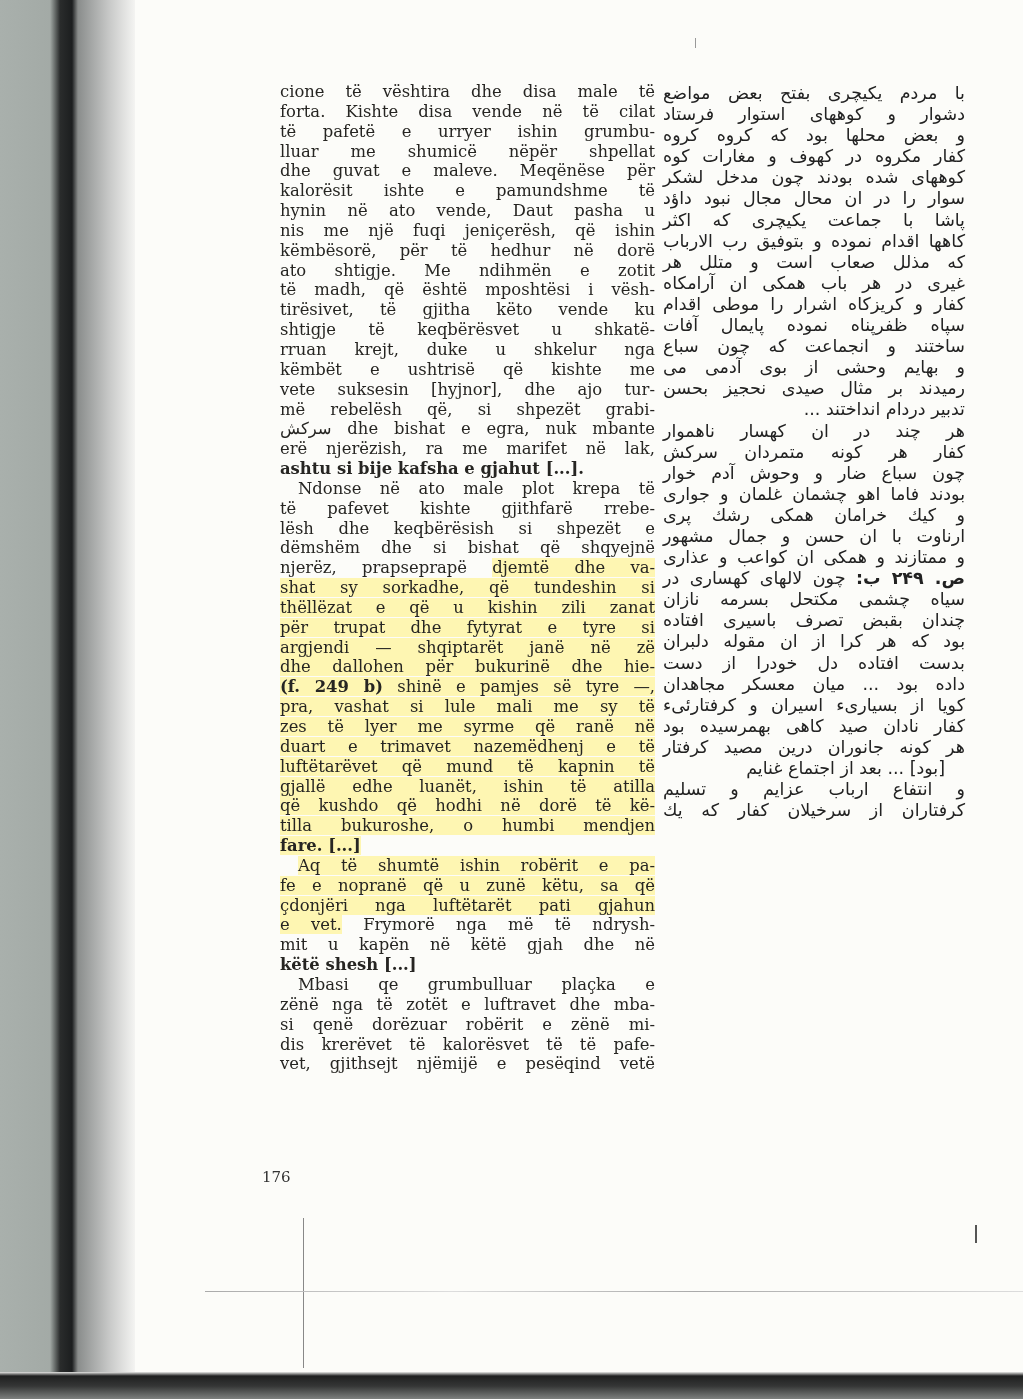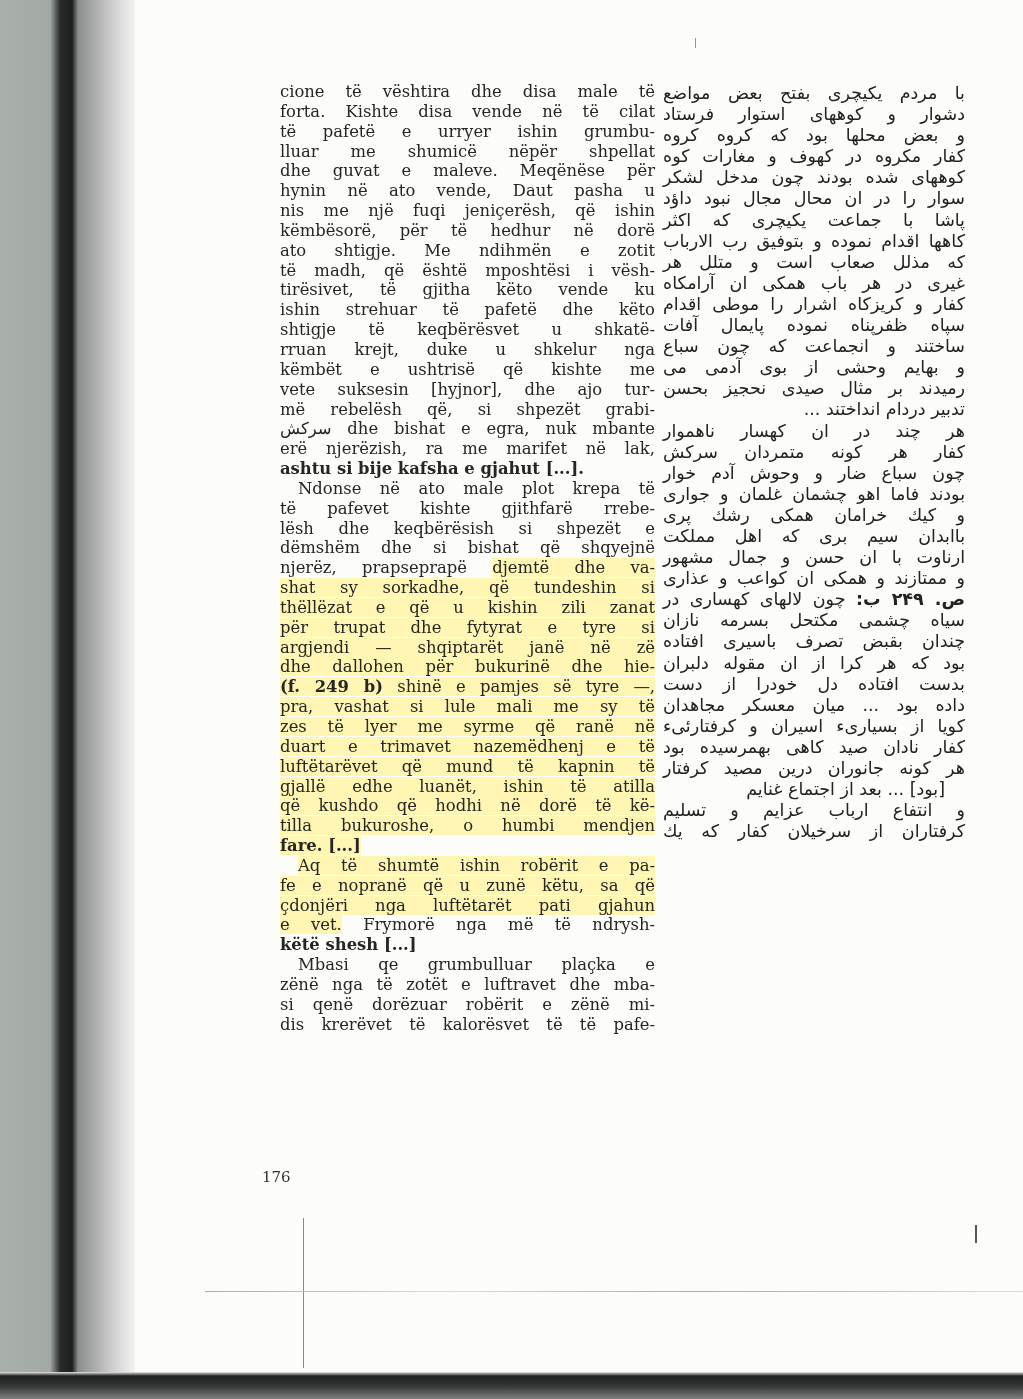--- a/index.html
+++ b/index.html
@@ -59,27 +59,27 @@
 
 <div class="page"></div>
 <div class="tick-mark"></div>
 
 <div class="col-left" id="col-left">
     <span class="line">cione të vështira dhe disa male të</span>
     <span class="line">forta. Kishte disa vende në të cilat</span>
     <span class="line">të pafetë e urryer ishin grumbu-</span>
     <span class="line">lluar me shumicë nëpër shpellat</span>
     <span class="line">dhe guvat e maleve. Meqënëse për</span>
+    <span class="line">kalorësit ishte e pamundshme të</span>
     <span class="line">hynin në ato vende, Daut pasha u</span>
     <span class="line">nis me një fuqi jeniçerësh, që ishin</span>
     <span class="line">këmbësorë, për të hedhur në dorë</span>
     <span class="line">ato shtigje. Me ndihmën e zotit</span>
     <span class="line">të madh, që është mposhtësi i vësh-</span>
     <span class="line">tirësivet, të gjitha këto vende ku</span>
-    <span class="line">ishin strehuar të pafetë dhe këto</span>
     <span class="line">shtigje të keqbërësvet u shkatë-</span>
     <span class="line">rruan krejt, duke u shkelur nga</span>
     <span class="line">këmbët e ushtrisë që kishte me</span>
     <span class="line">vete suksesin [hyjnor], dhe ajo tur-</span>
     <span class="line">më rebelësh që, si shpezët grabi-</span>
     <span class="line">سرکش dhe bishat e egra, nuk mbante</span>
     <span class="line">erë njerëzish, ra me marifet në lak,</span>
     <span class="line last">ashtu si bije kafsha e gjahut [...].</span>
     <span class="line indent">Ndonse në ato male plot krepa të</span>
     <span class="line">të pafevet kishte gjithfarë rrebe-</span>
@@ -97,25 +97,27 @@
     <span class="line"><span class="hl">duart e trimavet nazemëdhenj e të</span></span>
     <span class="line"><span class="hl">luftëtarëvet që mund të kapnin të</span></span>
     <span class="line"><span class="hl">gjallë edhe luanët, ishin të atilla</span></span>
     <span class="line"><span class="hl">që kushdo që hodhi në dorë të kë-</span></span>
     <span class="line"><span class="hl">tilla bukuroshe, o humbi mendjen</span></span>
     <span class="line last"><span class="hl">fare. [...]</span></span>
     <span class="line indent"><span class="hl">Aq të shumtë ishin robërit e pa-</span></span>
     <span class="line"><span class="hl">fe e nopranë që u zunë këtu, sa që</span></span>
     <span class="line"><span class="hl">çdonjëri nga luftëtarët pati gjahun</span></span>
     <span class="line"><span class="hl">e vet.</span><span> Frymorë nga më të ndrysh-</span></span>
+    <span class="line">mit u kapën në këtë gjah dhe në</span>
     <span class="line last">këtë shesh [...]</span>
     <span class="line indent">Mbasi qe grumbulluar plaçka e</span>
     <span class="line">zënë nga të zotët e luftravet dhe mba-</span>
     <span class="line">si qenë dorëzuar robërit e zënë mi-</span>
     <span class="line">dis krerëvet të kalorësvet të të pafe-</span>
+    <span class="line">vet, gjithsejt njëmijë e pesëqind vetë</span>
   </div>
 <div class="col-right" id="col-right">
     <span class="line">با مردم یکیچری بفتح بعض مواضع</span>
     <span class="line">دشوار و کوههای استوار فرستاد</span>
     <span class="line">و بعض محلها بود که کروه کروه</span>
     <span class="line">کفار مکروه در کهوف و مغارات کوه</span>
     <span class="line">کوههای شده بودند چون مدخل لشکر</span>
     <span class="line">سوار را در ان محال مجال نبود داؤد</span>
     <span class="line">پاشا با جماعت یکیچری که اکثر</span>
     <span class="line">کاهها اقدام نموده و بتوفیق رب الارباب</span>
@@ -125,21 +127,20 @@
     <span class="line">سپاه ظفرپناه نموده پایمال آفات</span>
     <span class="line">ساختند و انجماعت که چون سباع</span>
     <span class="line">و بهایم وحشی از بوی آدمی می</span>
     <span class="line">رمیدند بر مثال صیدی نحجیز بحسن</span>
     <span class="line last">تدبیر دردام انداختند ...</span>
     <span class="line">هر چند در ان کهسار ناهموار</span>
     <span class="line">کفار هر کونه متمردان سرکش</span>
     <span class="line">چون سباع ضار و وحوش آدم خوار</span>
     <span class="line">بودند فاما اهو چشمان غلمان و جواری</span>
     <span class="line">و کیك خرامان همکی رشك پری</span>
-    <span class="line">باابدان سیم بری که اهل مملکت</span>
     <span class="line">ارناوت با ان حسن و جمال مشهور</span>
     <span class="line">و ممتازند و همکی ان کواعب و عذاری</span>
     <span class="line"><span class="bold">ص. ۲۴۹ ب:</span> چون لالهای کهساری در</span>
     <span class="line">سیاه چشمی مکتحل بسرمه نازان</span>
     <span class="line">چندان بقبض تصرف باسیری افتاده</span>
     <span class="line">بود که هر کرا از ان مقوله دلبران</span>
     <span class="line">بدست افتاده دل خودرا از دست</span>
     <span class="line">داده بود ... میان معسکر مجاهدان</span>
     <span class="line">کویا از بسیاریء اسیران و کرفتارئیء</span>
     <span class="line">کفار نادان صید کاهی بهمرسیده بود</span>

